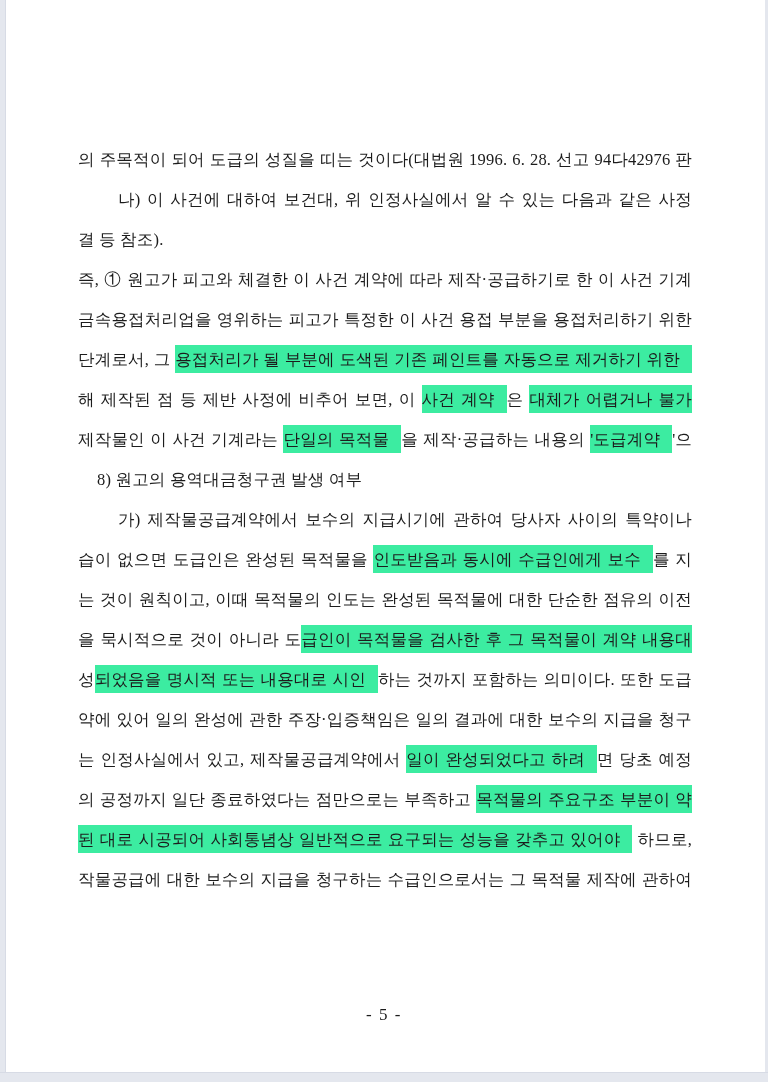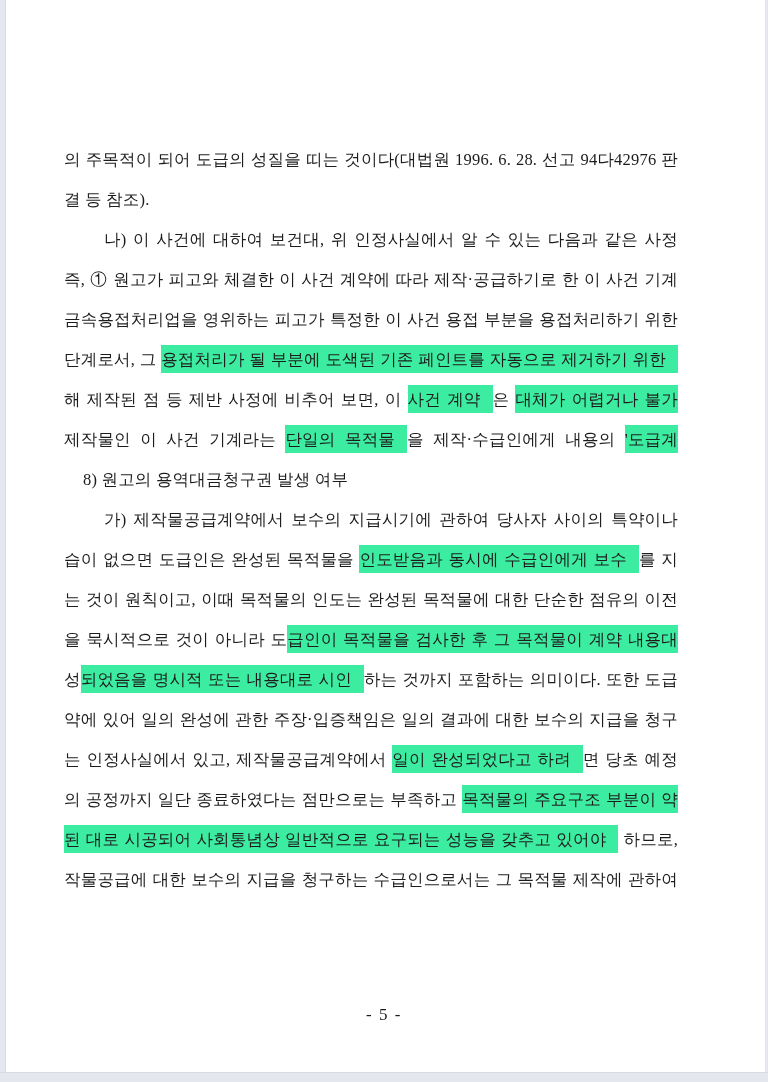--- a/index.html
+++ b/index.html
@@ -31,21 +31,21 @@
   }
   .edge-bottom {
     position: absolute;
     left: 0; bottom: 0;
     width: 100%; height: 9px;
     background: var(--edge, #e4e7ee);
     border-top: 1px solid #d7dbe5;
   }
   .doc {
     position: absolute;
-    left: 64px;
+    left: 78px;
     top: 140px;
     width: 614px;
     font-size: 16.5px;
     line-height: 40px;
     letter-spacing: 0.2px;
   }
   .line {
     height: 40px;
     overflow: hidden;
   }
@@ -71,27 +71,27 @@
 </head>
 <body>
 
 <div class="screen">
   <div class="edge-left"></div>
   <div class="edge-right"></div>
   <div class="edge-bottom"></div>
 
   <div class="doc">
       <div class="line j"><span class="seg">의 주목적이 되어 도급의 성질을 띠는 것이다(대법원 1996. 6. 28. 선고 94다42976 판</span></div>
+      <div class="line j" style="text-indent: 40px;"><span class="seg">나) 이 사건에 대하여 보건대, 위 인정사실에서 알 수 있는 다음과 같은 사정</span></div>
       <div class="line"><span class="seg">결 등 참조).</span></div>
-      <div class="line j" style="text-indent: 40px;"><span class="seg">나) 이 사건에 대하여 보건대, 위 인정사실에서 알 수 있는 다음과 같은 사정</span></div>
       <div class="line j"><span class="seg">즉, ① 원고가 피고와 체결한 이 사건 계약에 따라 제작·공급하기로 한 이 사건 기계는</span></div>
       <div class="line j"><span class="seg">금속용접처리업을 영위하는 피고가 특정한 이 사건 용접 부분을 용접처리하기 위한 전</span></div>
       <div class="line j"><span class="seg">단계로서, 그 </span><span class="hl">용접처리가 될 부분에 도색된 기존 페인트를 자동으로 제거하기 위한</span></div>
       <div class="line j"><span class="seg">해 제작된 점 등 제반 사정에 비추어 보면, 이 </span><span class="hl">사건 계약</span><span class="seg">은 </span><span class="hl">대체가 어렵거나 불가능</span><span class="seg">한</span></div>
-      <div class="line j"><span class="seg">제작물인 이 사건 기계라는 </span><span class="hl">단일의 목적물</span><span class="seg">을 제작·수급인에게 내용의 </span><span class="hl">'도급계약</span><span class="seg">'으로 보</span></div>
+      <div class="line j"><span class="seg">제작물인 이 사건 기계라는 </span><span class="hl">단일의 목적물</span><span class="seg">을 제작·공급하는 내용의 </span><span class="hl">'도급계약</span><span class="seg">'으로 보</span></div>
       <div class="line" style="text-indent: 19px;"><span class="seg">8) 원고의 용역대금청구권 발생 여부</span></div>
       <div class="line j" style="text-indent: 40px;"><span class="seg">가) 제작물공급계약에서 보수의 지급시기에 관하여 당사자 사이의 특약이나 관</span></div>
       <div class="line j"><span class="seg">습이 없으면 도급인은 완성된 목적물을 </span><span class="hl">인도받음과 동시에 수급인에게 보수</span><span class="seg">를 지급하</span></div>
       <div class="line j"><span class="seg">는 것이 원칙이고, 이때 목적물의 인도는 완성된 목적물에 대한 단순한 점유의 이전만</span></div>
       <div class="line j"><span class="seg">을 묵시적으로 것이 아니라 도</span><span class="hl">급인이 목적물을 검사한 후 그 목적물이 계약 내용대로 완</span></div>
       <div class="line j"><span class="seg">성</span><span class="hl">되었음을 명시적 또는 내용대로 시인</span><span class="seg">하는 것까지 포함하는 의미이다. 또한 도급계</span></div>
       <div class="line j"><span class="seg">약에 있어 일의 완성에 관한 주장·입증책임은 일의 결과에 대한 보수의 지급을 청구하</span></div>
       <div class="line j"><span class="seg">는 인정사실에서 있고, 제작물공급계약에서 </span><span class="hl">일이 완성되었다고 하려</span><span class="seg">면 당초 예정된 최후</span></div>
       <div class="line j"><span class="seg">의 공정까지 일단 종료하였다는 점만으로는 부족하고 </span><span class="hl">목적물의 주요구조 부분이 약정</span></div>
       <div class="line j"><span class="hl">된 대로 시공되어 사회통념상 일반적으로 요구되는 성능을 갖추고 있어야</span><span class="seg"> 하므로, 제</span></div>

